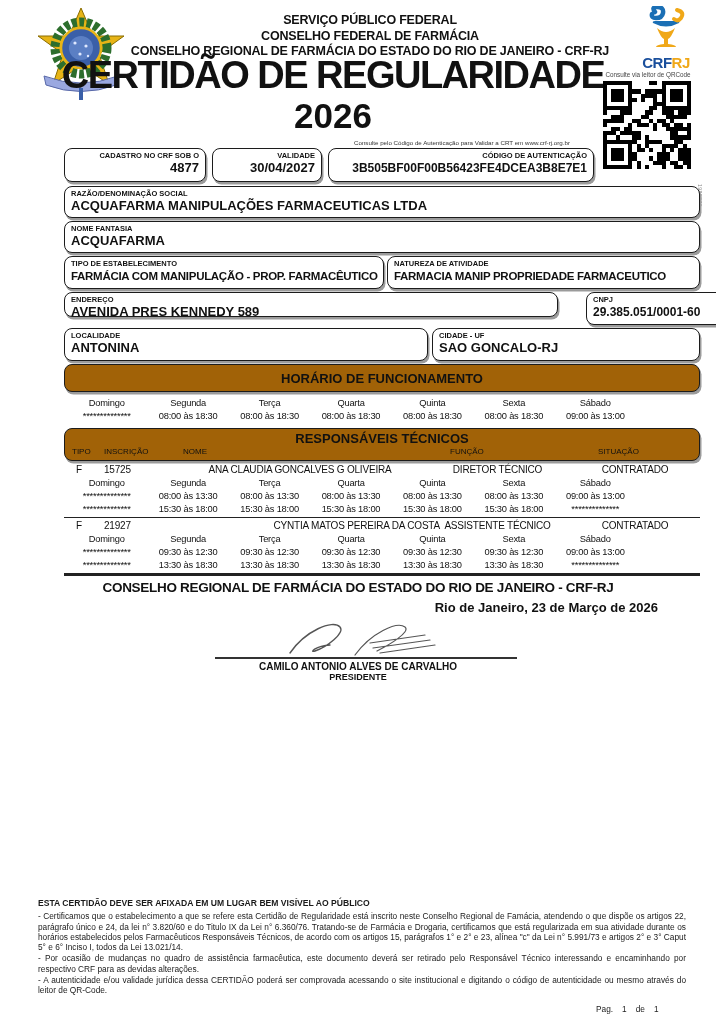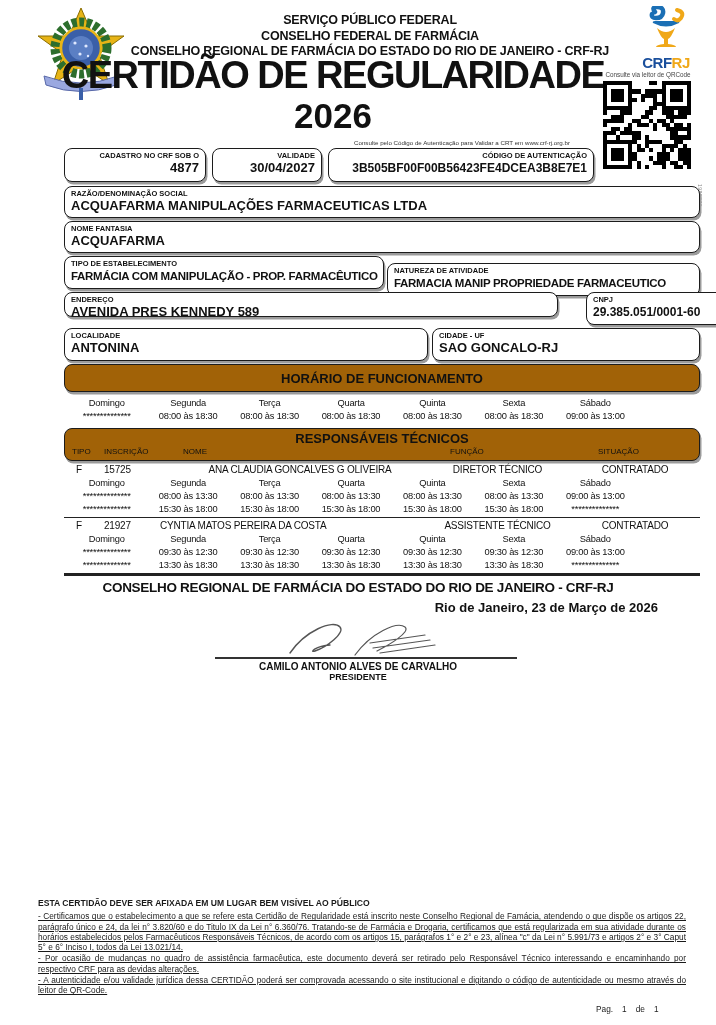--- a/index.html
+++ b/index.html
@@ -48,21 +48,21 @@
   .date-line { left:64px; top:581px; width:594px; text-align:right; font-weight:bold; font-size:13px; }
 
   .sig-art { left:280px; top:604px; }
   .sig-line { left:215px; top:657px; width:302px; height:2px; background:#333; }
   .sig-name { left:108px; top:661px; width:500px; text-align:center; font-weight:bold; font-size:10px; }
   .sig-role { left:108px; top:672px; width:500px; text-align:center; font-weight:bold; font-size:9px; }
 
   
   .notes { left:38px; top:898px; width:648px; font-size:8.3px; line-height:10.3px; text-align:justify; color:#1a1a1a; }
   .notes .nh { font-weight:bold; font-size:8.6px; margin-bottom:3px; }
-  .notes p { margin-bottom:1px;text-decoration:underline; }
+  .notes p { margin-bottom:1px; }
   .pag { left:596px; top:1004px; width:110px; font-size:8.3px; color:#222; display:flex; gap:9px; }
 
   .qr-cell { fill:#000; }
 </style>
 </head>
 <body>
 
 <div class="page">
 
   <svg class="abs" style="left:30px;top:6px;" width="102" height="96" viewBox="0 0 102 96">
@@ -369,21 +369,21 @@
   </div>
   <div class="fbox" style="left:64px;top:221px;width:636px;height:32px;">
     <div class="lbl">NOME FANTASIA</div>
     <div class="val">ACQUAFARMA</div>
   </div>
 
   <div class="fbox" style="left:64px;top:256px;width:320px;height:33px;">
     <div class="lbl">TIPO DE ESTABELECIMENTO</div>
     <div class="val val-xs">FARMÁCIA COM MANIPULAÇÃO - PROP. FARMACÊUTICO</div>
   </div>
-  <div class="fbox" style="left:387px;top:256px;width:313px;height:33px;margin-top:7px;">
+  <div class="fbox" style="left:387px;top:256px;width:313px;height:33px;">
     <div class="lbl">NATUREZA DE ATIVIDADE</div>
     <div class="val val-xs">FARMACIA MANIP PROPRIEDADE FARMACEUTICO</div>
   </div>
 
   <div class="fbox" style="left:64px;top:292px;width:494px;height:25px;">
     <div class="lbl">ENDEREÇO</div>
     <div class="val">AVENIDA PRES KENNEDY 589</div>
   </div>
   <div class="fbox" style="left:586px;top:292px;width:138px;height:33px;">
     <div class="lbl">CNPJ</div>
@@ -465,21 +465,21 @@
       <span>15:30 às 18:00</span>
       <span>15:30 às 18:00</span>
       <span>**************</span>
   </div>
 
   <div class="rule" style="top:517px;height:1px;"></div>
 
   <div class="rt-row">
     <span style="left:76px;top:520px;">F</span>
     <span style="left:104px;top:520px;">21927</span>
-    <span style="left:160px;top:520px;width:280px;text-align:left;">CYNTIA MATOS PEREIRA DA COSTA</span>
+    <span style="left:160px;top:520px;width:280px;text-align:right;">CYNTIA MATOS PEREIRA DA COSTA</span>
     <span style="left:420px;top:520px;width:155px;text-align:center;">ASSISTENTE TÉCNICO</span>
     <span style="left:575px;top:520px;width:120px;text-align:center;">CONTRATADO</span>
   </div>
   <div class="grid7" style="top:533px;">
     <span>Domingo</span>
       <span>Segunda</span>
       <span>Terça</span>
       <span>Quarta</span>
       <span>Quinta</span>
       <span>Sexta</span>

